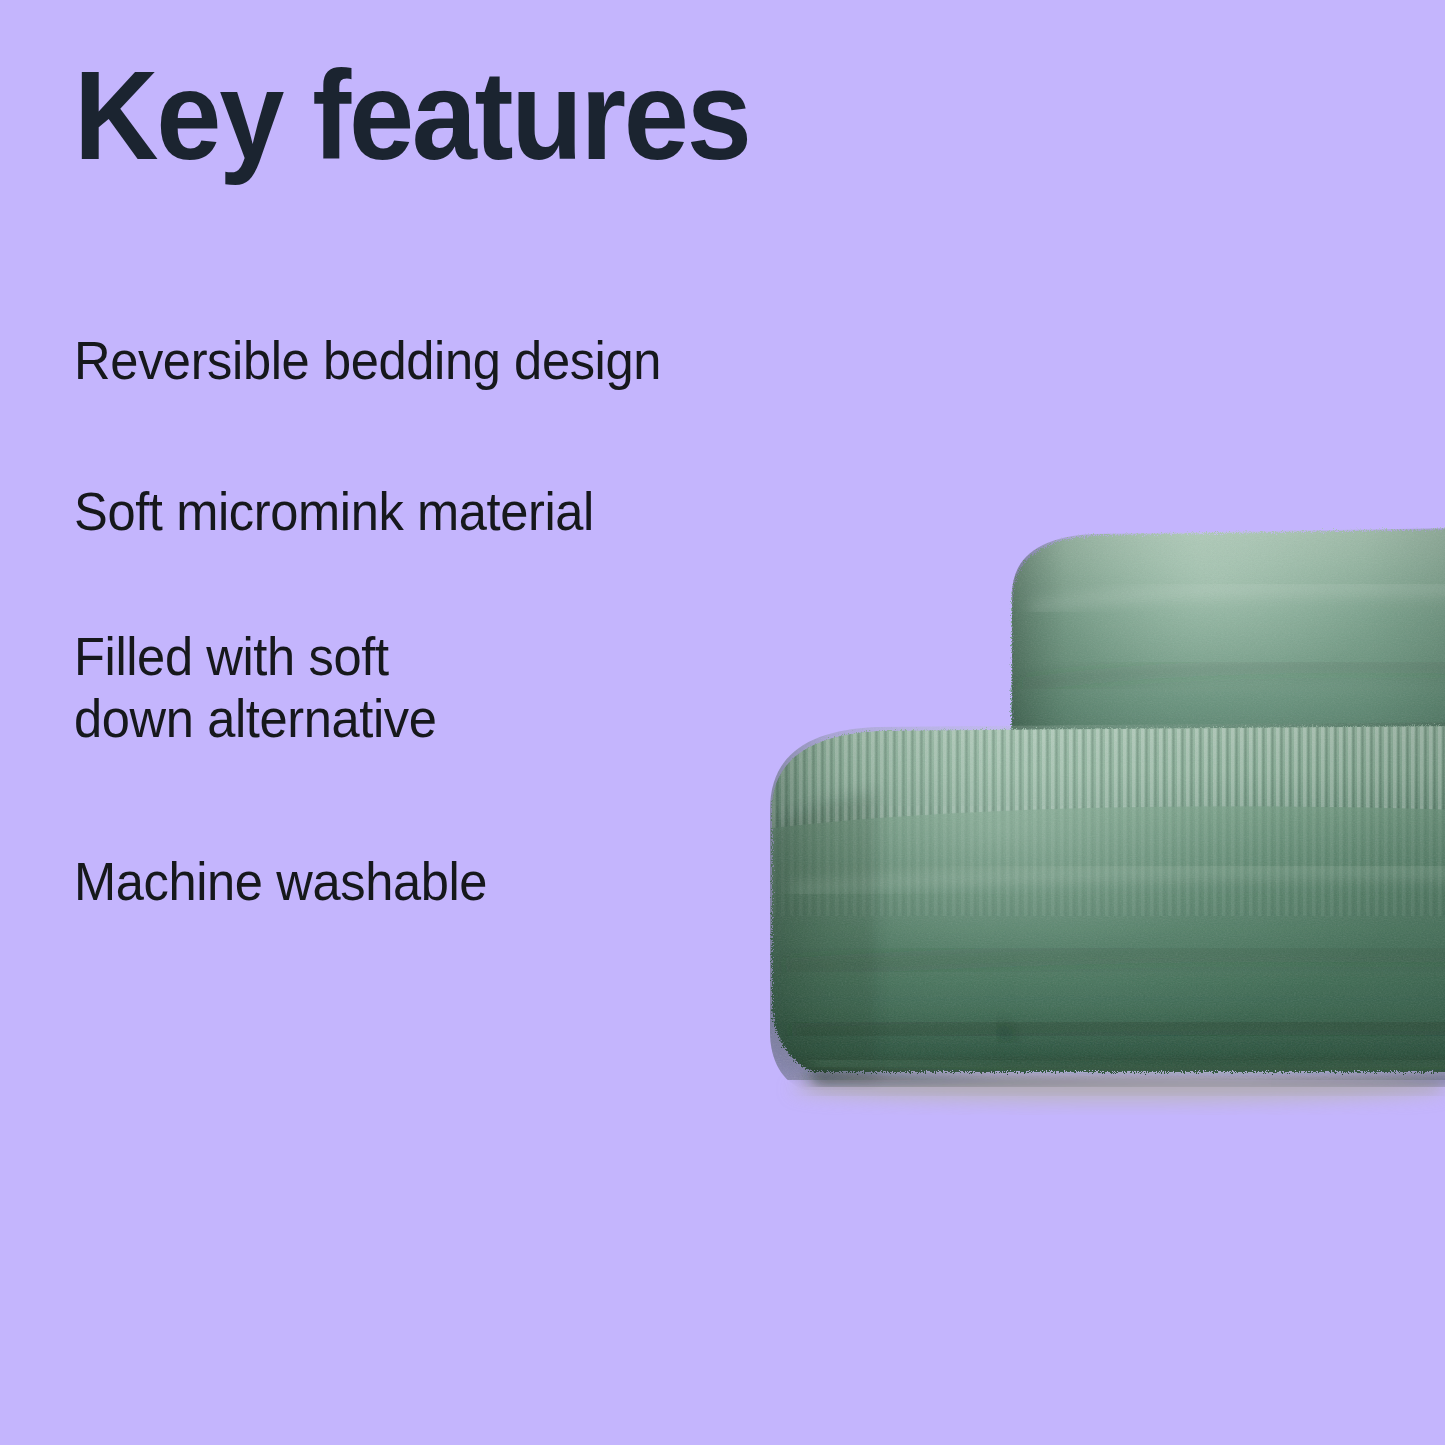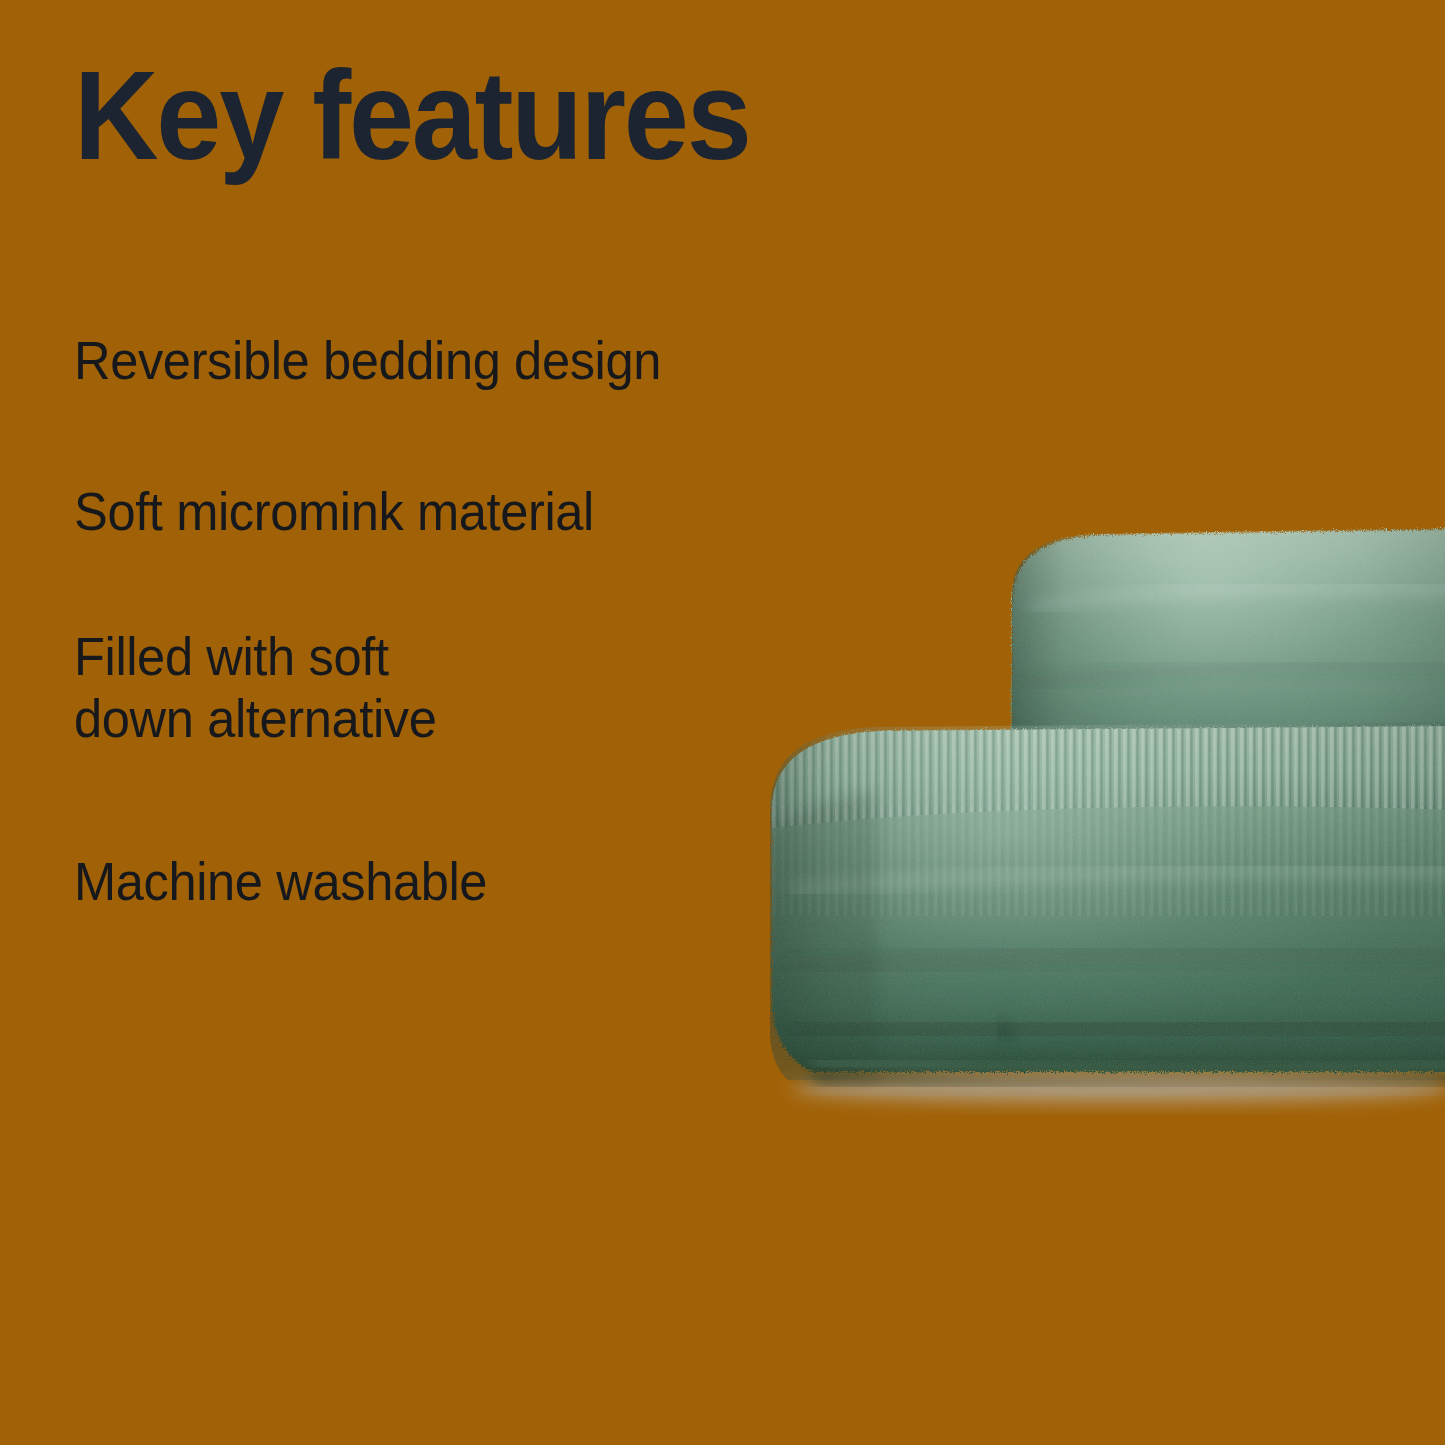--- a/index.html
+++ b/index.html
@@ -68,21 +68,21 @@
     left: 700px;
     top: 290px;
     width: 760px;
     height: 830px;
   }
   #product-image svg { display: block; }
 </style>
 </head>
 <body>
 
-<div id="canvas" style="background: #a16207;">
+<div id="canvas" style="background: #c4b5fd;">
 
   <div id="text-column">
     <h1 id="page-title" style="color: rgb(27, 36, 48);">Key features</h1>
 
     <p class="feature-item" id="feature-0" style="color: rgb(22, 24, 28);">Reversible bedding design</p>
 
     <p class="feature-item" id="feature-1" style="color: rgb(22, 24, 28);">Soft micromink material</p>
 
     <p class="feature-item" id="feature-2" style="color: rgb(22, 24, 28);">Filled with soft
 down alternative</p>

